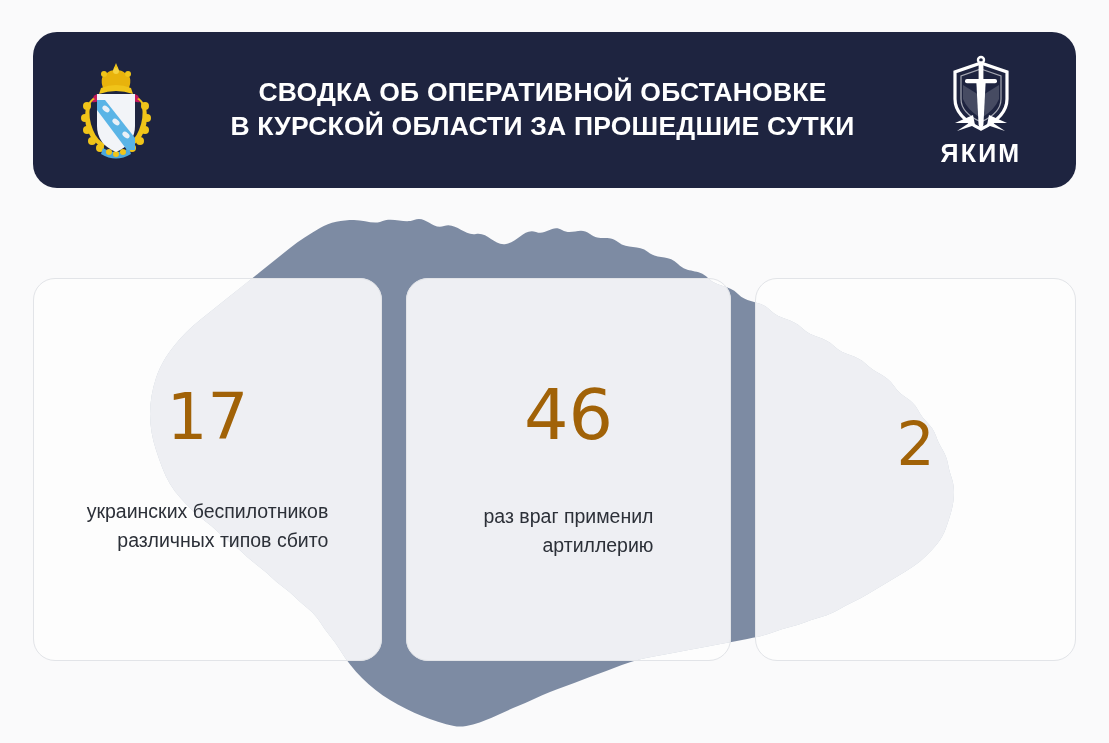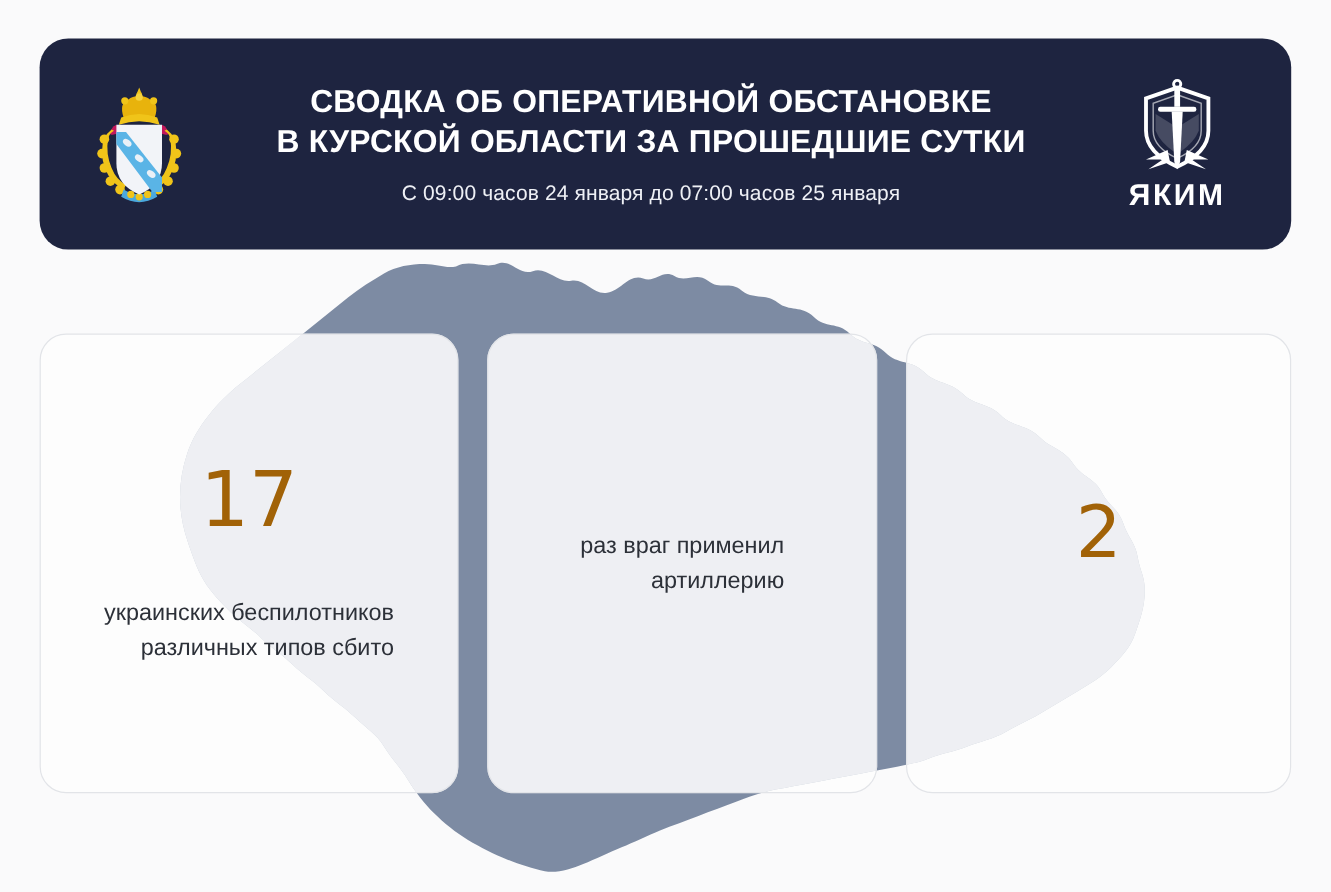--- a/index.html
+++ b/index.html
@@ -34,21 +34,21 @@
     pointer-events: none;
   }
   .map-layer svg { display: block; }
 
   
   .header {
     position: absolute;
     left: 33px;
     top: 32px;
     width: 1043px;
-    height: 176px;
+    height: 156px;
     background: #1e2440;
     border-radius: 24px;
     display: flex;
     align-items: center;
     justify-content: space-between;
     padding: 0 28px;
     box-sizing: border-box;
     z-index: 5;
   }
   .header-emblem {
@@ -321,21 +321,20 @@
           <ellipse cx="33" cy="51" rx="4" ry="2.6" transform="rotate(38 33 51)"></ellipse>
           <ellipse cx="43" cy="64" rx="4" ry="2.6" transform="rotate(38 43 64)"></ellipse>
           <ellipse cx="53" cy="77" rx="4" ry="2.6" transform="rotate(38 53 77)"></ellipse>
         </g>
       </svg>
     </div>
 
     <div class="header-center">
       <div class="header-title">СВОДКА ОБ ОПЕРАТИВНОЙ ОБСТАНОВКЕ
 В КУРСКОЙ ОБЛАСТИ ЗА ПРОШЕДШИЕ СУТКИ</div>
-      <div class="header-subtitle">С 09:00 часов 24 января до 07:00 часов 25 января</div>
     </div>
 
     <div class="header-logo">
       <svg width="76" height="84" viewBox="0 0 76 84" xmlns="http://www.w3.org/2000/svg">
 
         <path d="M38 8 L64 17 V44 Q64 62 38 74 Q12 62 12 44 V17 Z" fill="none" stroke="#ffffff" stroke-width="3.2"></path>
         <path d="M38 14 L58 21 V44 Q58 58 38 67 Q18 58 18 44 V21 Z" fill="none" stroke="#ffffff" stroke-width="1.2" opacity="0.6"></path>
 
         <path d="M20 30 L36 40 V62 Q24 54 20 44 Z" fill="#ffffff" opacity="0.18"></path>
         <path d="M56 30 L40 40 V62 Q52 54 56 44 Z" fill="#ffffff" opacity="0.18"></path>
@@ -354,20 +353,21 @@
 
   <div class="cards">
 
     <div class="card card-a">
       <div class="card-number">17</div>
       <div class="card-label">украинских беспилотников
 различных типов сбито</div>
     </div>
 
     <div class="card card-b">
+      <div class="card-number">46</div>
       <div class="card-label">раз враг применил
 артиллерию</div>
     </div>
 
     <div class="card card-c">
       <div class="card-number">2</div>
     </div>
 
   </div>
 

